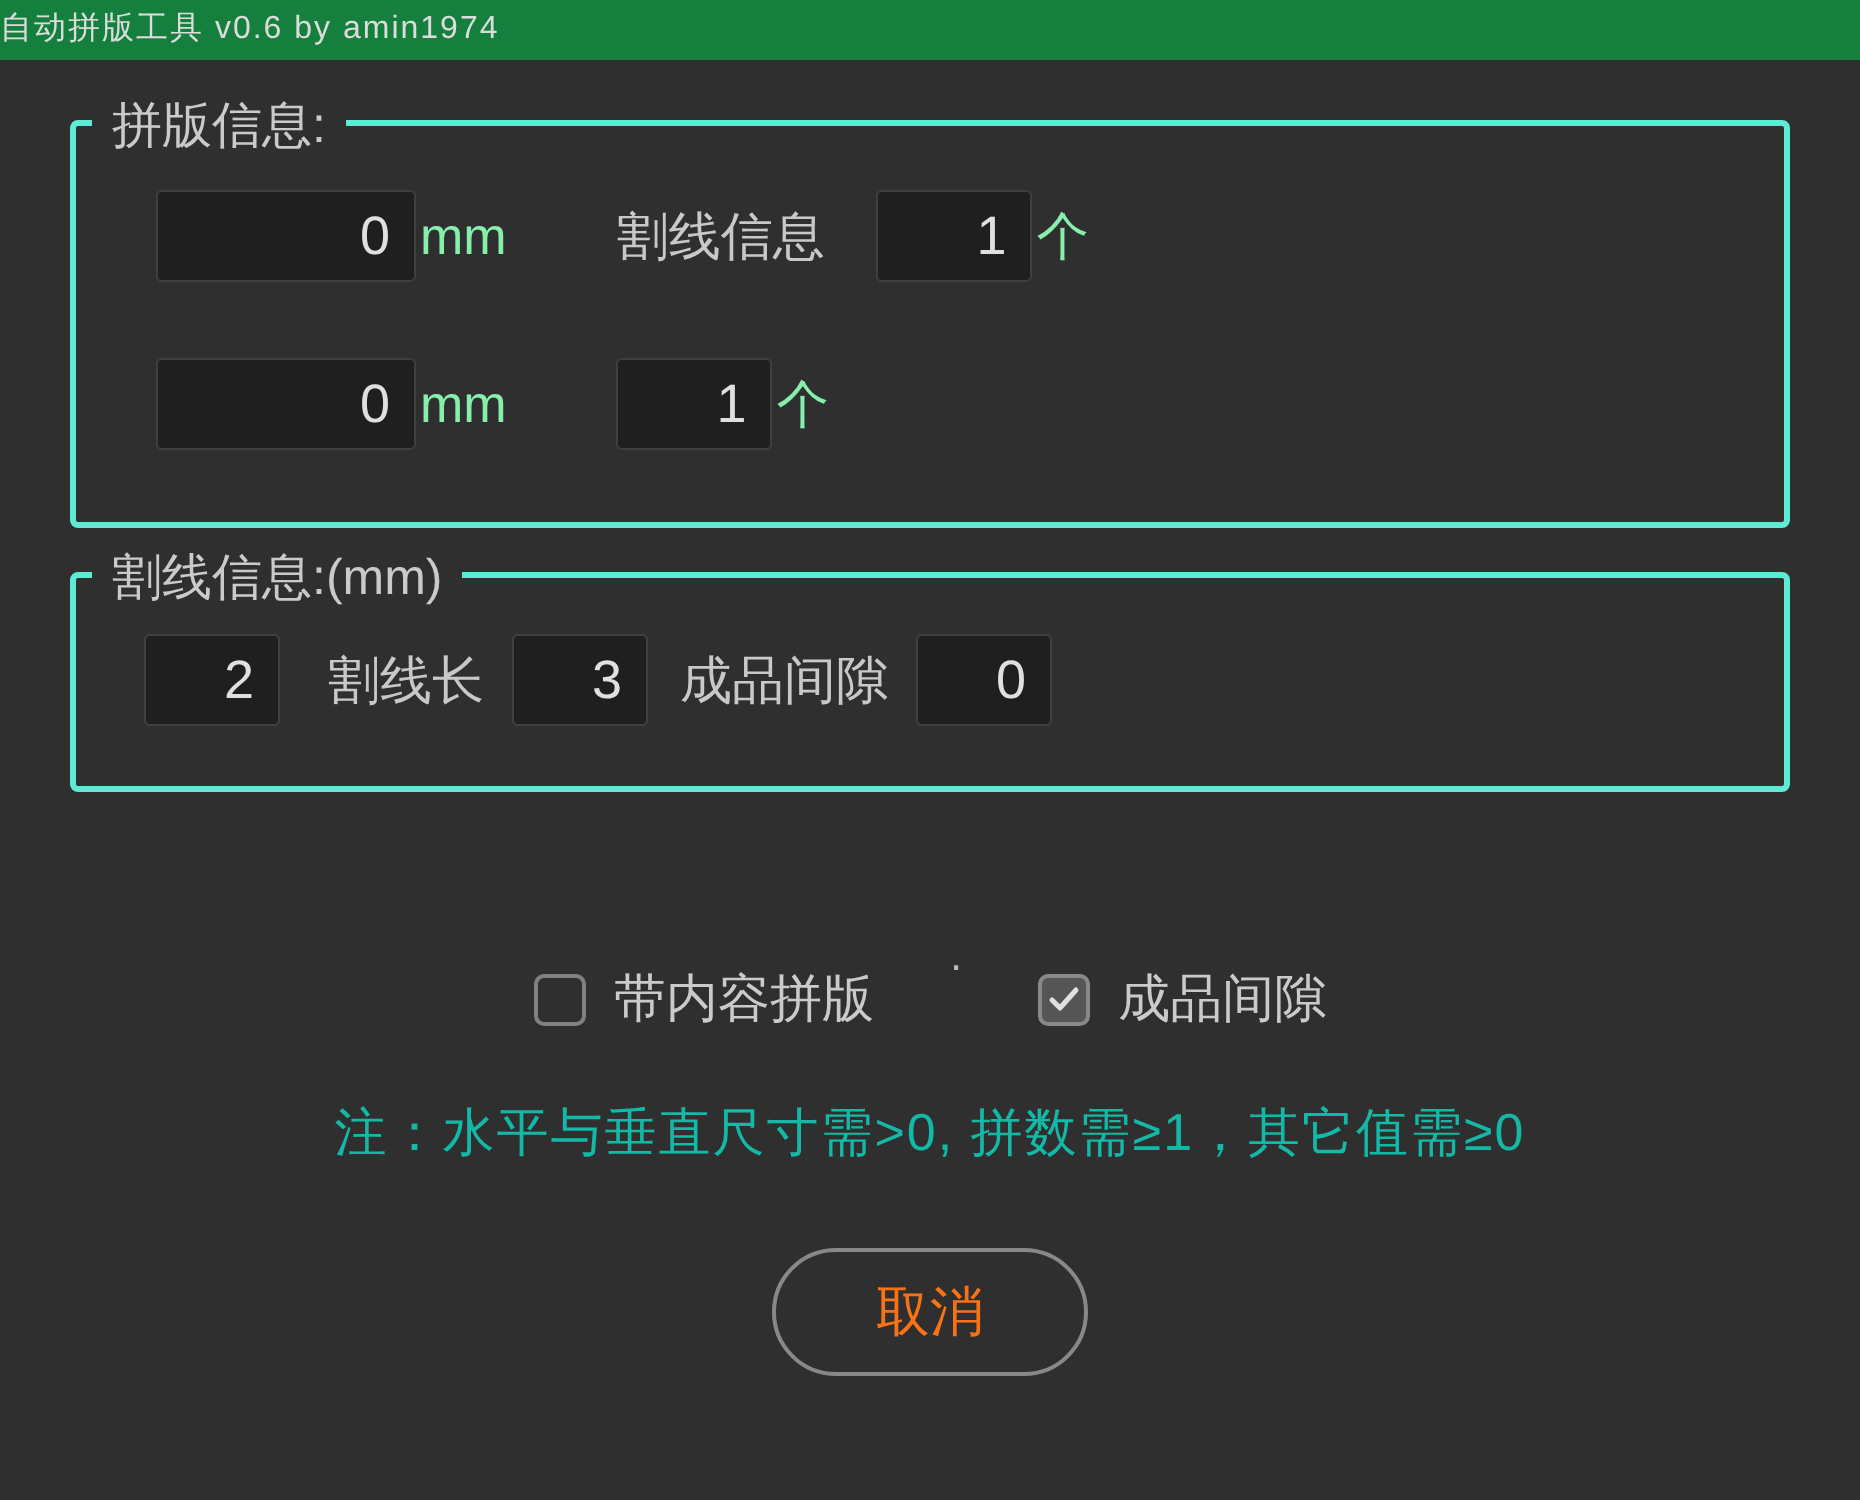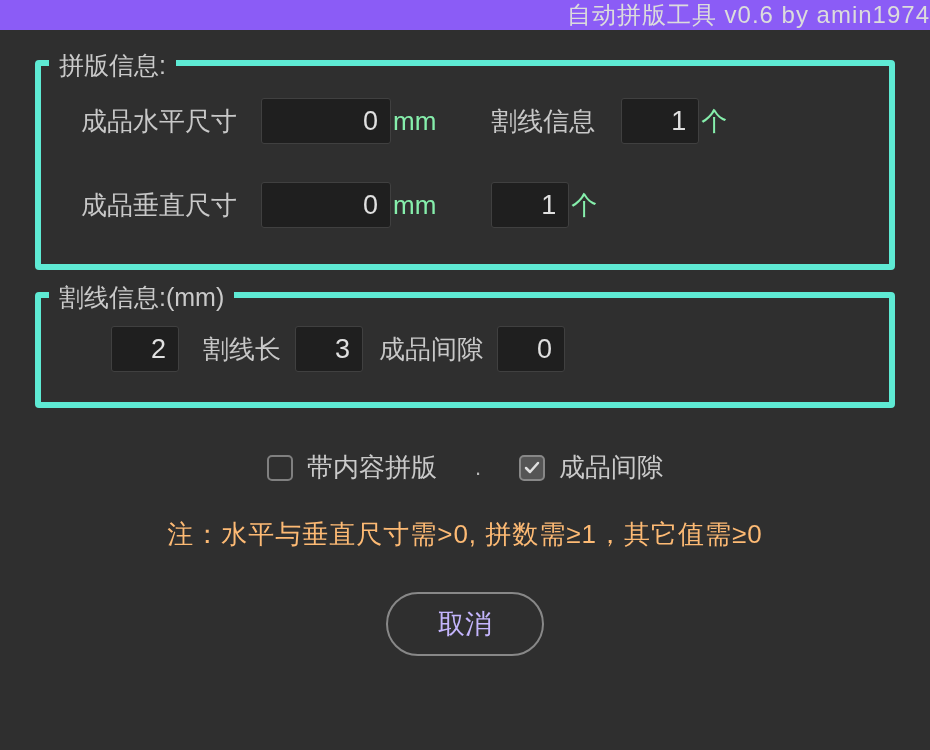--- a/index.html
+++ b/index.html
@@ -10,39 +10,39 @@
     body {
       width: 930px;
       height: 750px;
       background: #2f2f2f;
       font-family: "PingFang SC", "Microsoft YaHei", sans-serif;
       color: #c8c8c8;
       overflow: hidden;
     }
     .titlebar {
       height: 30px;
-      background: #8b5cf6;
-      text-align: right;
+      background: #15803d;
+      text-align: left;
       line-height: 30px;
-      font-size: 24px;
+      font-size: 16px;
       color: #dcdcdc;
       letter-spacing: 1px;
     }
     .content {
       padding: 30px 35px 20px 35px;
     }
     .group {
-      border: 6px solid #5eead4;
+      border: 3px solid #5eead4;
       border-radius: 4px;
       padding: 32px 40px 36px 40px;
       margin-bottom: 22px;
       position: relative;
     }
     .group-small {
-      padding: 28px 40px 30px 56px;
+      padding: 28px 40px 30px 20px;
     }
     .group-title {
       position: absolute;
       top: -17px;
       left: 8px;
       background: #2f2f2f;
       padding: 0 10px;
       font-size: 25px;
       color: #cacaca;
     }
@@ -99,20 +99,21 @@
       align-items: center;
       justify-content: center;
       margin: 42px 0 30px 0;
       gap: 20px;
     }
     .checkbox-wrap {
       display: flex;
       align-items: center;
       gap: 14px;
       cursor: pointer;
+      margin-top: 44px;
     }
     .checkbox {
       width: 26px;
       height: 26px;
       border: 2px solid #808080;
       border-radius: 5px;
       background: #2f2f2f;
       display: flex;
       align-items: center;
       justify-content: center;
@@ -129,64 +130,62 @@
       color: #cacaca;
     }
     .dot-sep {
       font-size: 22px;
       color: #b8b8b8;
       margin: 0 18px;
     }
     .note-row {
       text-align: center;
       font-size: 26px;
-      color: #fdba74;
+      color: #14b8a6;
       margin: 32px 0 40px 0;
       letter-spacing: 1px;
     }
     .button-row {
       display: flex;
       justify-content: center;
       gap: 44px;
     }
     .btn {
       border: 2px solid #888;
       background: transparent;
-      color: #c4b5fd;
+      color: #f97316;
       font-size: 27px;
       padding: 12px 50px;
       border-radius: 34px;
       cursor: pointer;
       font-family: inherit;
     }
   </style>
 </head>
 <body>
 
 <div class="titlebar">
   <span>自动拼版工具 v0.6   by amin1974</span>
 </div>
 
 <div class="content">
 
   <div class="group">
     <div class="group-title">拼版信息:</div>
 
     <div class="row">
-      <span class="label label-h">成品水平尺寸</span>
       <input class="input-box input-wide" value="0" style="">
       <span class="unit">mm</span>
       <span class="spacer"></span>
       <span class="label" style="width:130px">割线信息</span>
       <input class="input-box input-narrow" value="1" style="">
       <span class="unit">个</span>
     </div>
 
     <div class="row">
-      <span class="label label-h">成品垂直尺寸</span>
       <input class="input-box input-wide" value="0" style="">
       <span class="unit">mm</span>
       <span class="spacer"></span>
       <input class="input-box input-narrow" value="1" style="">
       <span class="unit">个</span>
     </div>
   </div>
 
   <div class="group group-small">
     <div class="group-title">割线信息:(mm)</div>

